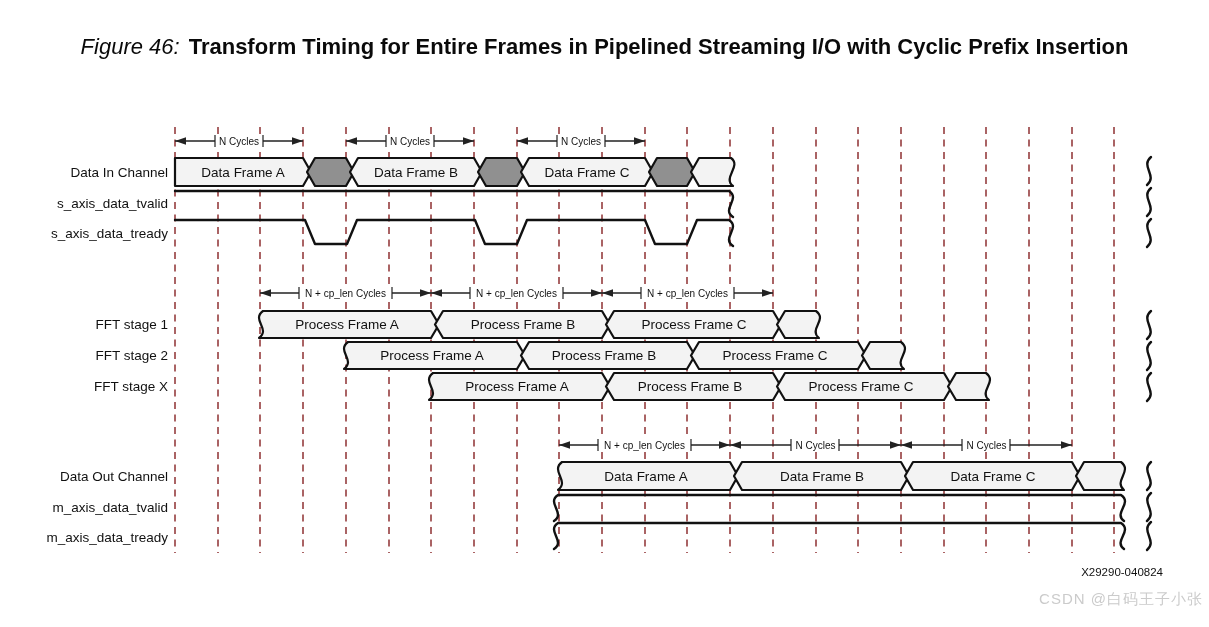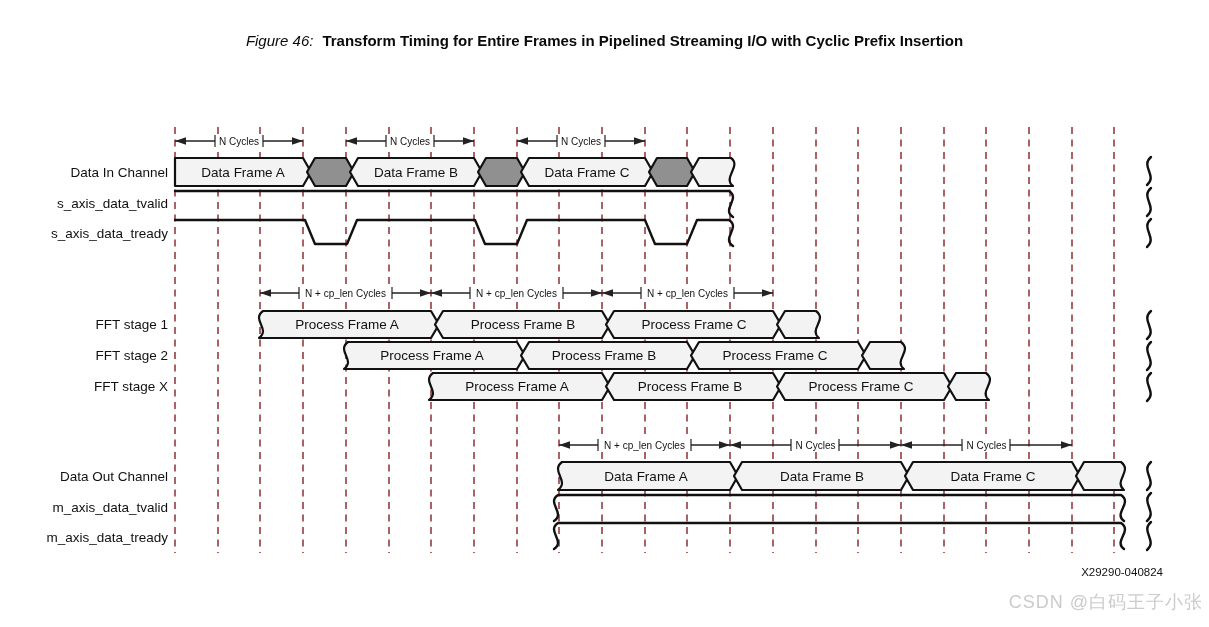--- a/index.html
+++ b/index.html
@@ -1,22 +1,22 @@
 <!DOCTYPE html>
 <html><head>
 <meta charset="utf-8">
 <style>
   html,body{margin:0;padding:0;background:#fff;}
   body{width:1209px;height:627px;position:relative;overflow:hidden;
        font-family:"Liberation Sans", sans-serif;}
   .title{position:absolute;top:30px;left:50%;transform:translateX(-50%);
-         width:1170px;text-align:center;font-size:15px;line-height:1.5;color:#0a0a0a;}
+         width:1170px;text-align:center;font-size:22px;line-height:1.5;color:#0a0a0a;}
   .fig-label{font-style:italic;font-weight:500;margin-right:9px;}
   .fig-text{font-weight:700;}
-  .watermark{position:absolute;top:590px;right:6px;font-size:18px;color:#cbcbcb;
+  .watermark{position:absolute;top:590px;right:6px;font-size:15px;color:#cbcbcb;
              letter-spacing:1px;}
   svg{position:absolute;left:0;top:0;}
   .dash{stroke:#8e3032;stroke-width:1.5;stroke-dasharray:7 5.5;fill:none;}
   .bus{fill:#f3f3f3;stroke:#111;stroke-width:2.2;stroke-linejoin:round;}
   .gap{fill:#909090;stroke:#111;stroke-width:2.2;stroke-linejoin:round;}
   .sig{fill:none;stroke:#111;stroke-width:2.4;stroke-linecap:round;stroke-linejoin:round;}
   .aline{stroke:#222;stroke-width:1.3;}
   .ahead{fill:#222;stroke:none;}
   .albg{fill:#fff;}
   .atick{stroke:#222;stroke-width:1.2;}

